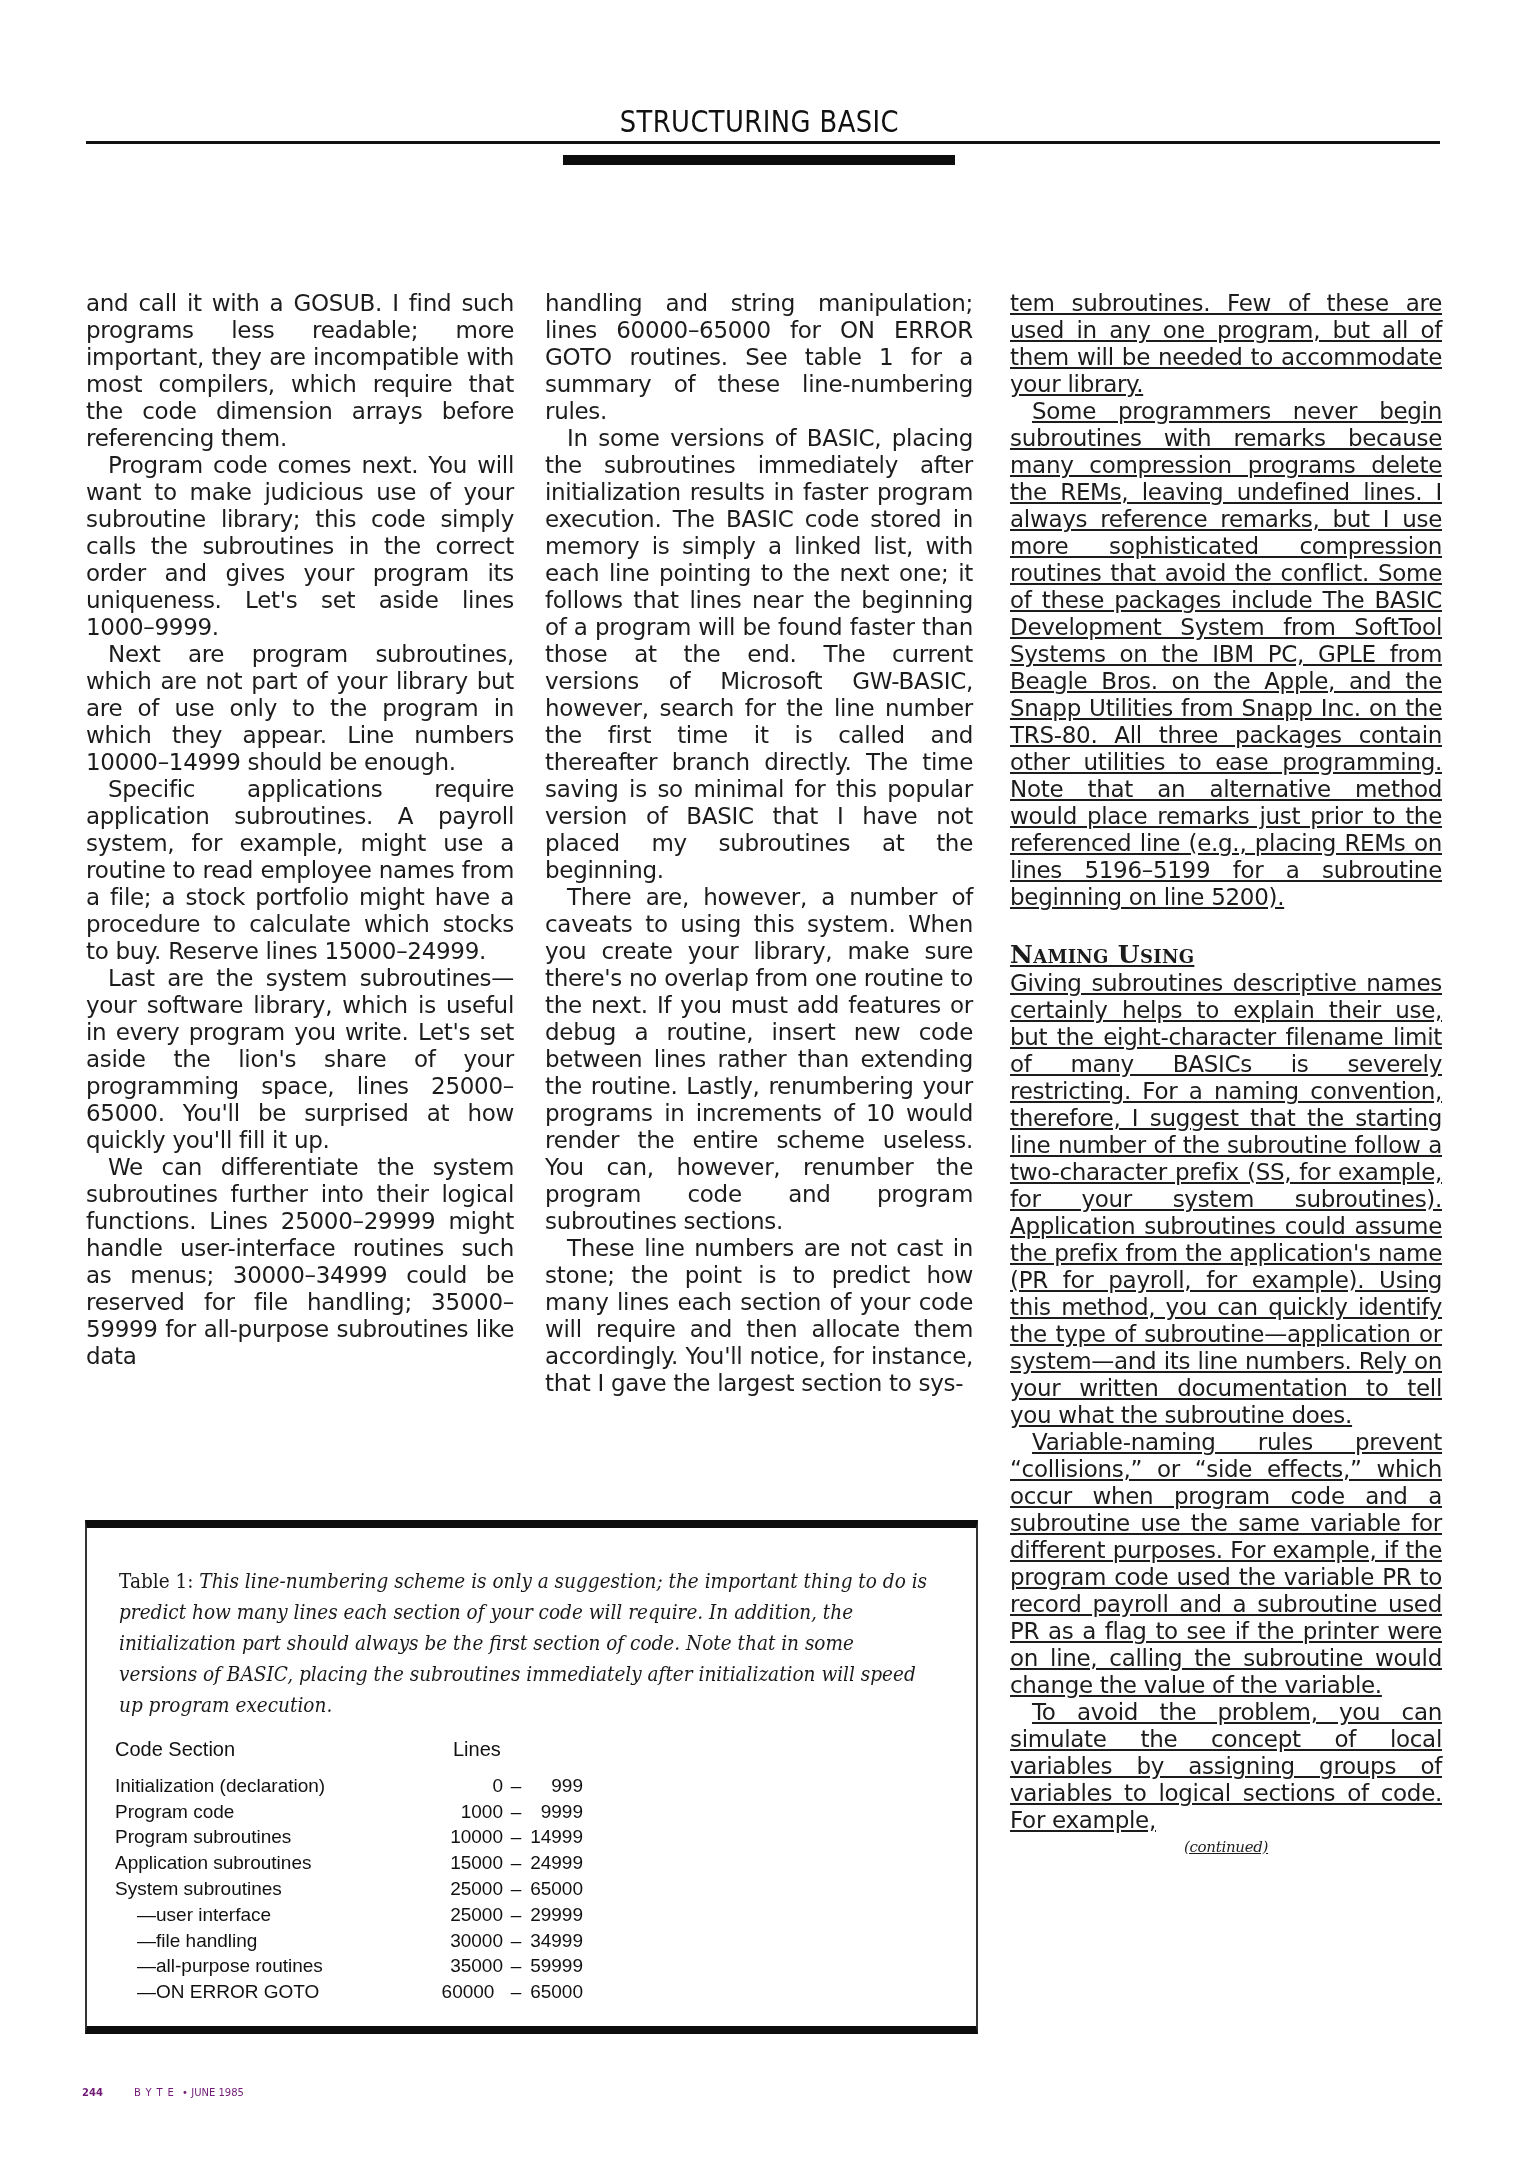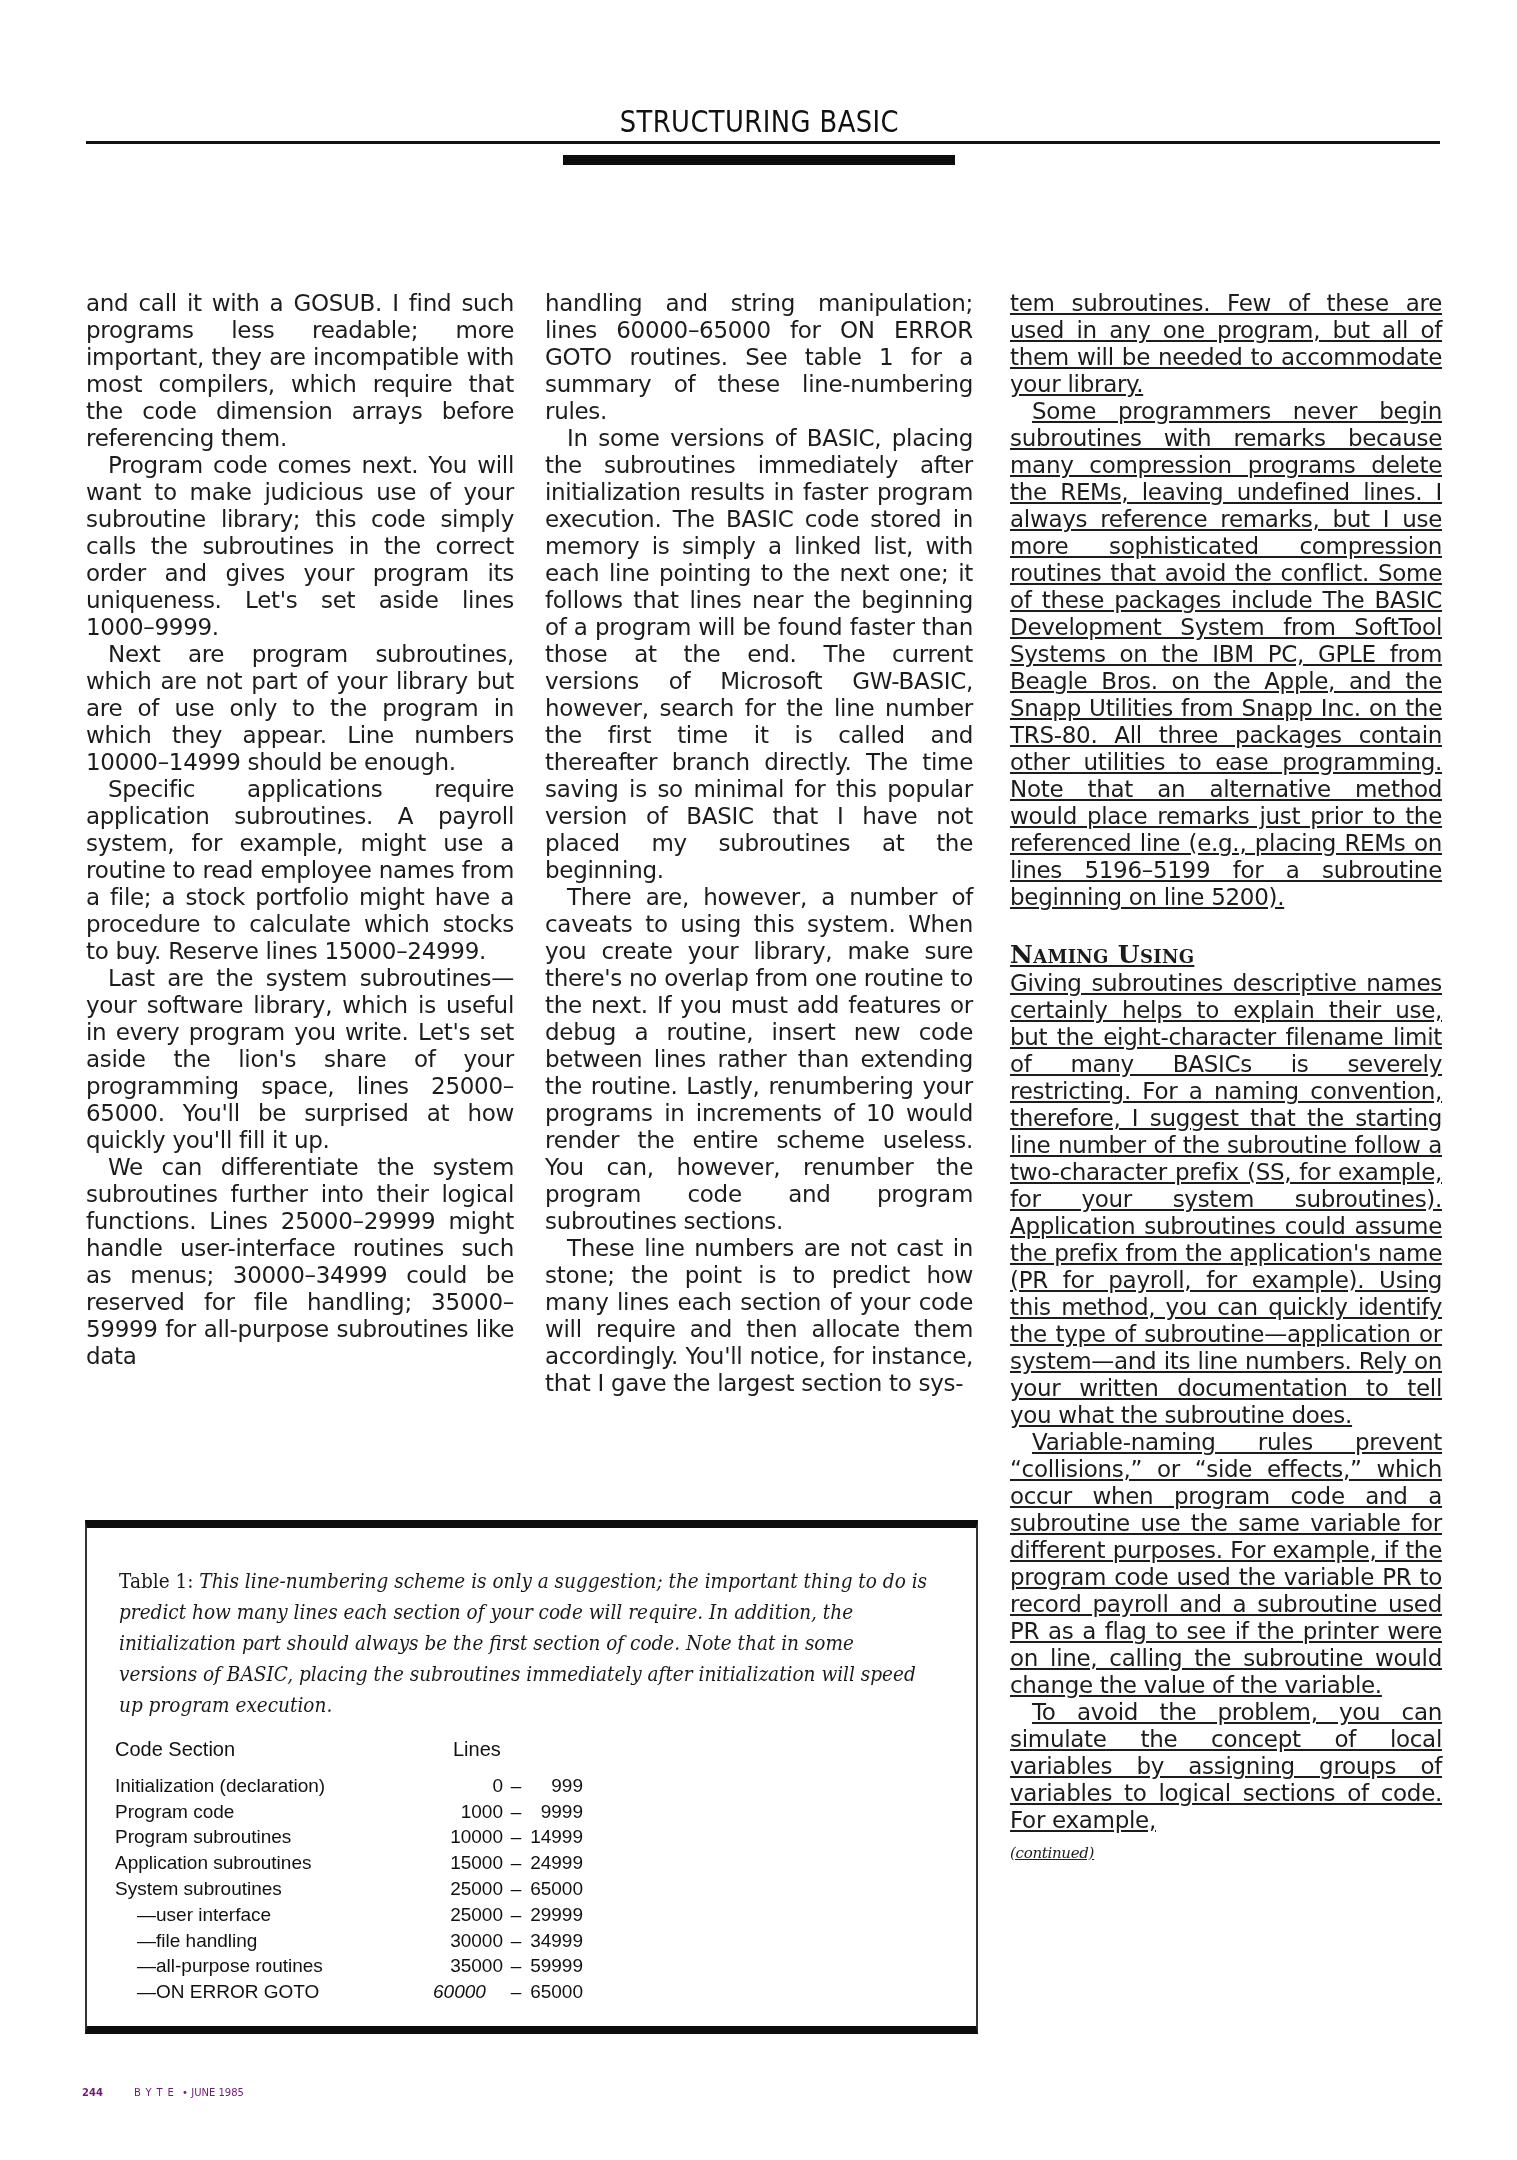--- a/index.html
+++ b/index.html
@@ -28,22 +28,22 @@
   .col p { margin: 0; text-indent: 22px; }
   .col p.first { text-indent: 0; }
   #col1 { left: 86px; width: 428px; }
   #col2 { left: 545px; width: 428px; }
   #col3 { left: 1010px; width: 432px; text-decoration: underline; }
   .section-head {
     font-family: "DejaVu Serif", serif; font-weight: bold; font-size: 25px;
     font-variant: small-caps; margin: 30px 0 2px 0; letter-spacing: 0.3px; text-indent: 0;
   }
   .continued {
-    text-align: left; font-style: italic; font-family: "DejaVu Serif", serif;
-    font-size: 15px; margin-top: 6px;
+    text-align: center; font-style: italic; font-family: "DejaVu Serif", serif;
+    font-size: 15px; margin-top: 0;
   }
   .table-box {
     position: absolute; left: 85px; top: 1520px; width: 893px; height: 514px;
     border-left: 2px solid #333; border-right: 2px solid #333;
     border-top: 8px solid #0d0d0d; border-bottom: 8px solid #0d0d0d;
     box-sizing: border-box;
   }
   .caption {
     position: absolute; left: 32px; top: 38px; width: 820px;
     font-family: "DejaVu Serif", serif; font-size: 21px; line-height: 31px;
@@ -138,21 +138,21 @@
         <div class="tbl-row sub">
           <span class="c1">—file handling</span>
           <span class="c2"><span style="width: 70px; text-align: right;">30000</span><span style="width: 26px; text-align: center;">–</span><span style="width: 54px; text-align: right;">34999</span></span>
         </div>
         <div class="tbl-row sub">
           <span class="c1">—all-purpose routines</span>
           <span class="c2"><span style="width: 70px; text-align: right;">35000</span><span style="width: 26px; text-align: center;">–</span><span style="width: 54px; text-align: right;">59999</span></span>
         </div>
         <div class="tbl-row sub">
           <span class="c1">—ON ERROR GOTO</span>
-          <span class="c2"><span style="width: 70px; text-align: left; font-style: italic;">60000</span><span style="width: 26px; text-align: center;">–</span><span style="width: 54px; text-align: right;">65000</span></span>
+          <span class="c2"><span style="width: 70px; text-align: center;">60000</span><span style="width: 26px; text-align: center;">–</span><span style="width: 54px; text-align: right;">65000</span></span>
         </div>
       </div>
   </div>
 </div>
 
 <div class="footer">
   <span class="pg">244</span>
   <span class="mag">BYTE</span>
   <span>•</span>
   <span>JUNE 1985</span>

